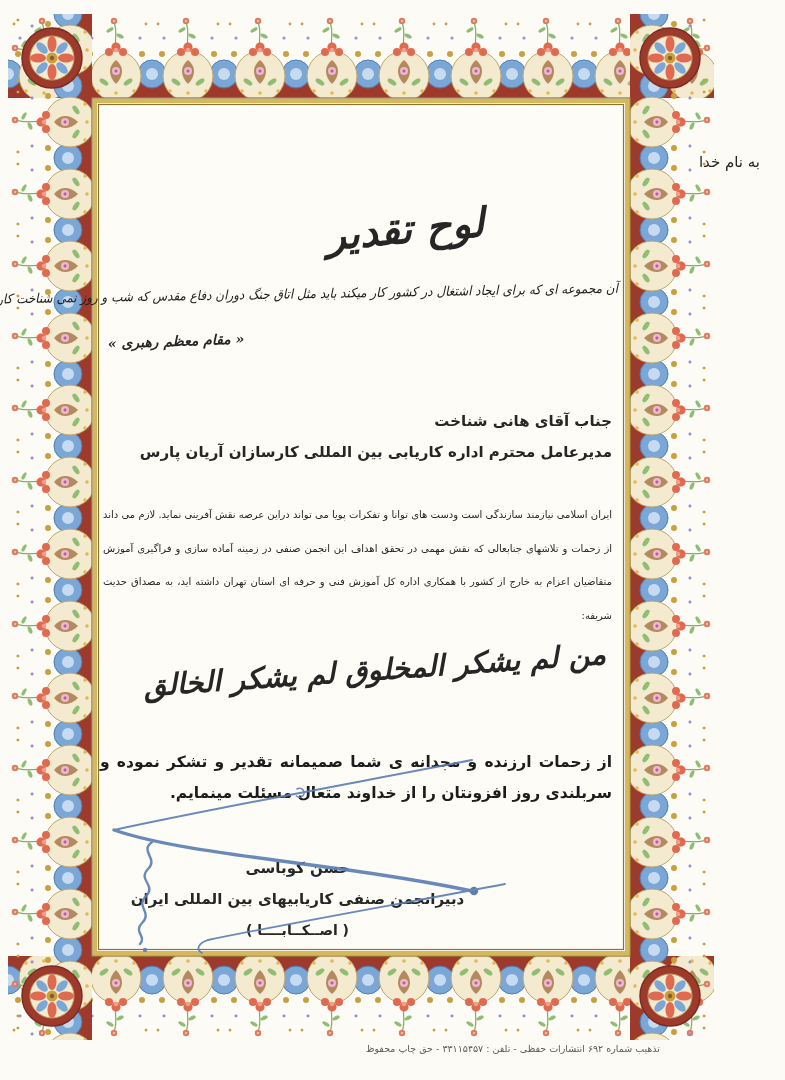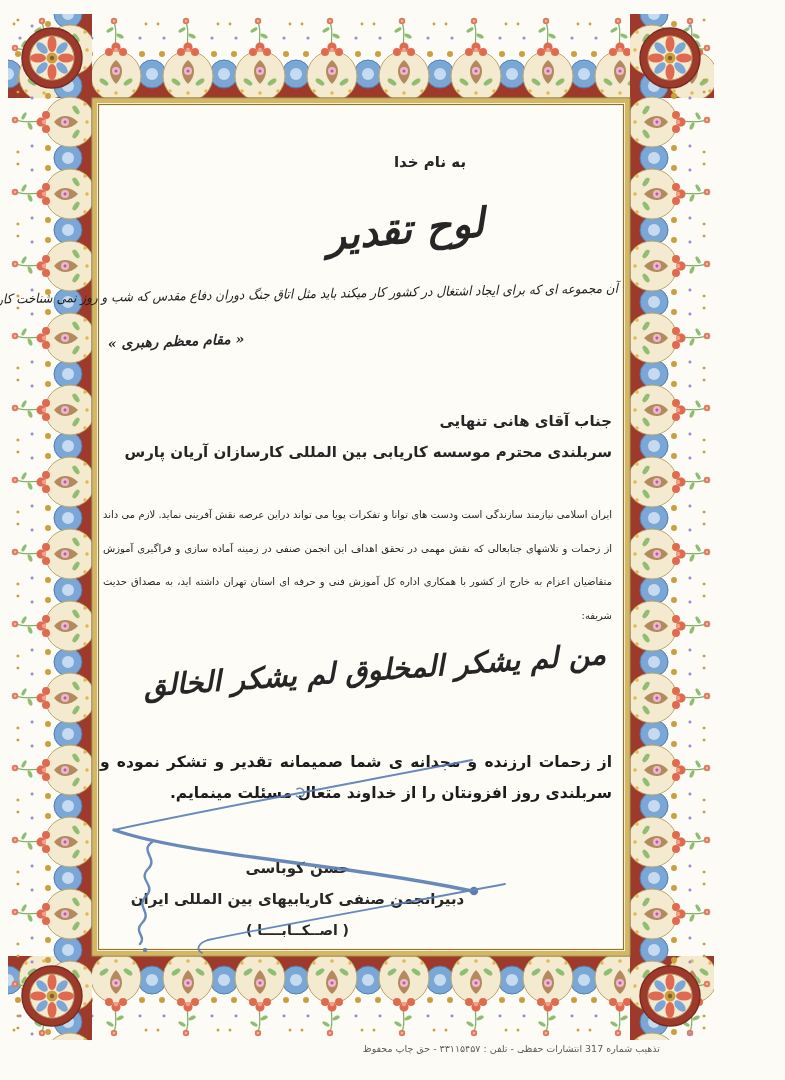--- a/index.html
+++ b/index.html
@@ -13,21 +13,21 @@
     overflow:hidden;
   }
   .abs{position:absolute;}
   .rtl{direction:rtl;unicode-bidi:embed;}
   .border-svg,.ink-svg{position:absolute;left:0;top:0;pointer-events:none;}
   .ink-svg{z-index:5;}
   .content{position:absolute;left:0;top:0;width:785px;height:1080px;z-index:3;}
 
   .bismillah{
     top:153px;left:100px;width:660px;
-    text-align:center;font-weight:bold;font-size:15px;letter-spacing:1px;
+    text-align:right;font-weight:normal;font-size:15px;letter-spacing:1px;
   }
   .main-title{
     top:205px;left:45px;width:720px;text-align:center;
     font-family:"DejaVu Serif",serif;font-style:italic;font-weight:700;
     font-size:40px;
   }
   .main-title span{display:inline-block;transform:rotate(-5deg);}
   .quote-line{
     top:286px;left:10px;width:608px;
     text-align:right;white-space:nowrap;
@@ -166,39 +166,39 @@
       <span>لوح تقدیر</span>
     </div>
 
     <div class="abs quote-line rtl">
       <span>آن مجموعه ای که برای ایجاد اشتغال در کشور کار میکند باید مثل اتاق جنگ دوران دفاع مقدس که شب و روز نمی شناخت کار کند.</span>
     </div>
 
     <div class="abs quote-attrib rtl">« مقام معظم رهبری »</div>
 
     <div class="abs addressee rtl">
-      <div>جناب آقای هانی تنهایی</div>
-      <div>سربلندی محترم موسسه کاریابی بین المللی کارسازان آریان پارس</div>
+      <div>جناب آقای هانی شناخت</div>
+      <div>مدیرعامل محترم اداره کاریابی بین المللی کارسازان آریان پارس</div>
     </div>
 
     <div class="abs body-par rtl">ایران اسلامی نیازمند سازندگی است ودست های توانا و تفکرات پویا می تواند دراین عرصه نقش آفرینی نماید. لازم می داند از زحمات و تلاشهای جنابعالی که نقش مهمی در تحقق اهداف این انجمن صنفی در زمینه آماده سازی و فراگیری آموزش متقاضیان اعزام به خارج از کشور با همکاری اداره کل آموزش فنی و حرفه ای استان تهران داشته اید، به مصداق حدیث شریفه:</div>
 
     <div class="abs hadith rtl">
       <span>من لم يشكر المخلوق لم يشكر الخالق</span>
     </div>
 
     <div class="abs closing rtl">از زحمات ارزنده و مجدانه ی شما صمیمانه تقدیر و تشکر نموده و سربلندی روز افزونتان را از خداوند متعال مسئلت مینمایم.</div>
 
     <div class="abs signature-block rtl">
       <div>حسن کوباسی</div>
       <div>دبیرانجمن صنفی کاریابیهای بین المللی ایران</div>
       <div class="abbr">( اصــکــابــــا )</div>
     </div>
 
-    <div class="abs print-line rtl">تذهیب شماره 317   انتشارات حفظی - تلفن : ۳۳۱۱۵۴۵۷ - حق چاپ محفوظ</div>
+    <div class="abs print-line rtl">تذهیب شماره ۶۹۲   انتشارات حفظی - تلفن : ۳۳۱۱۵۴۵۷ - حق چاپ محفوظ</div>
   </div>
 
   <svg class="ink-svg" width="785" height="1080" viewBox="0 0 785 1080" aria-hidden="true">
     <g stroke="#5d80b4" fill="none" stroke-linecap="round" opacity="0.92">
       <path d="M472,760 C370,780 225,806 114,830" stroke-width="2"></path>
       <path d="M114,830 C190,856 332,862 472,891" stroke-width="3.4"></path>
       <circle cx="474" cy="891" r="4.2" fill="#4f73a8" stroke="none"></circle>
       <path d="M505,884 C410,902 295,922 208,940" stroke-width="1.8"></path>
       <path d="M208,940 c-9,3 -13,9 -6,13" stroke-width="1.8"></path>
       <path d="M152,842 c-13,10 7,16 -4,27 c-11,11 9,16 -2,27 c-11,11 7,16 -4,27 c-9,9 5,13 -2,21" stroke-width="2.4"></path>

